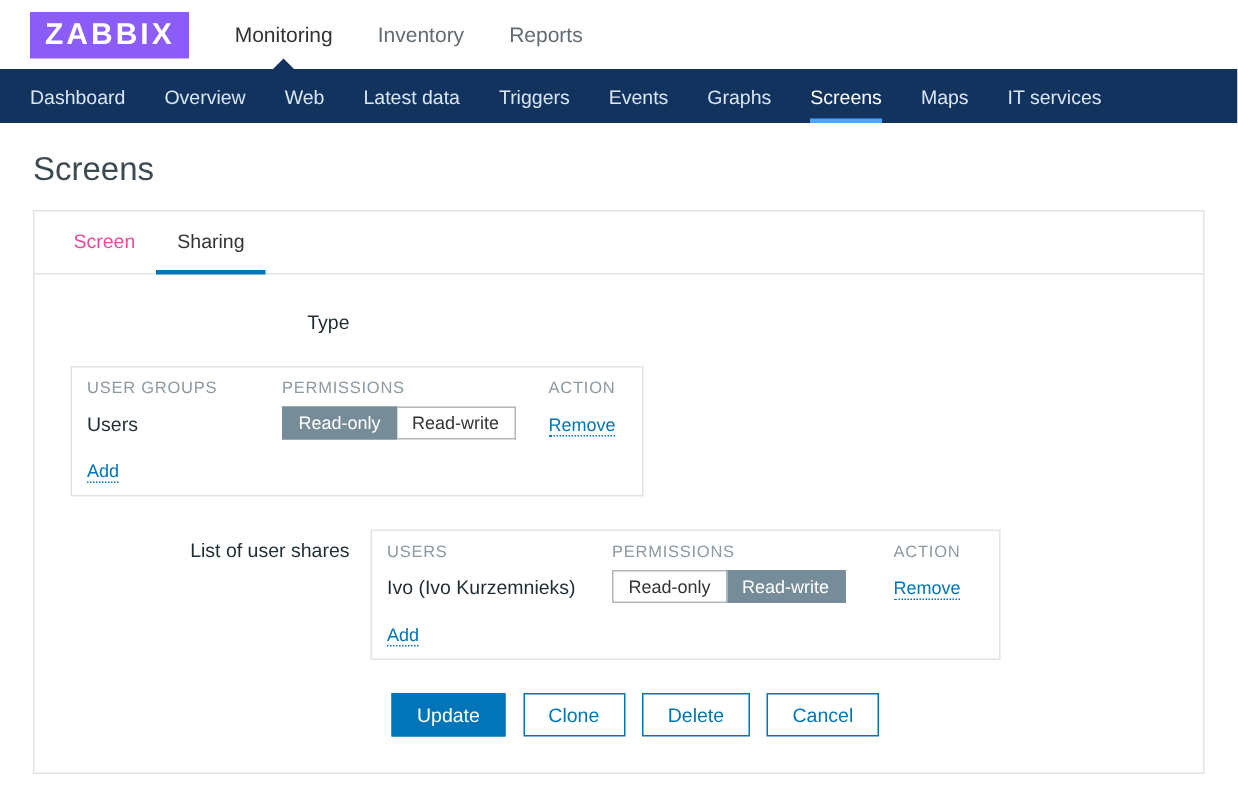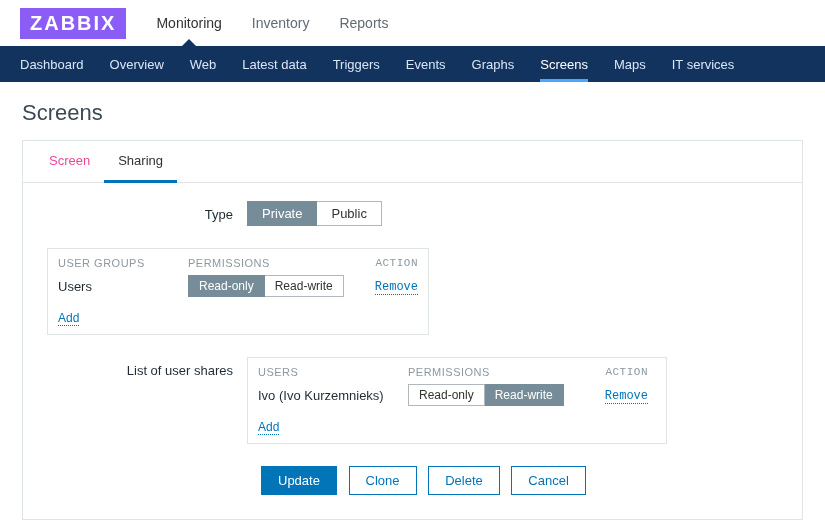--- a/index.html
+++ b/index.html
@@ -141,21 +141,21 @@
   .share-head {
     display: flex;
     color: #8d99a1;
     font-size: 11px;
     letter-spacing: 0.5px;
     text-transform: uppercase;
     margin-bottom: 6px;
   }
   .col-name { width: 130px; }
   .col-perm { width: 170px; }
-  .col-act  { width: 60px; text-align: right; font-family: Liberation Mono, monospace; }
+  .col-act  { width: 60px; text-align: center; }
   .share-row {
     display: flex;
     align-items: center;
     margin-bottom: 8px;
   }
   .share-row .col-name { color: #1f2c33; }
   .perm-group { display: inline-flex; }
   .perm-seg {
     border: 1px solid #b0b8bd;
     padding: 3px 10px;
@@ -228,26 +228,20 @@
 <div class="form-card">
   <div class="tabs">
     <div class="tab">Screen</div>
     <div class="tab active">Sharing</div>
   </div>
 
   <div class="form-body">
 
     <div class="form-row">
       <div class="form-label">Type</div>
-      <div class="form-control">
-        <div class="btngroup">
-          <span class="seg active">Private</span>
-          <span class="seg">Public</span>
-        </div>
-      </div>
     </div>
 
     <div class="form-row">
       <div class="form-control">
         <div class="share-table">
           <div class="share-head">
             <span class="col-name">USER GROUPS</span>
             <span class="col-perm">PERMISSIONS</span>
             <span class="col-act">ACTION</span>
           </div>

